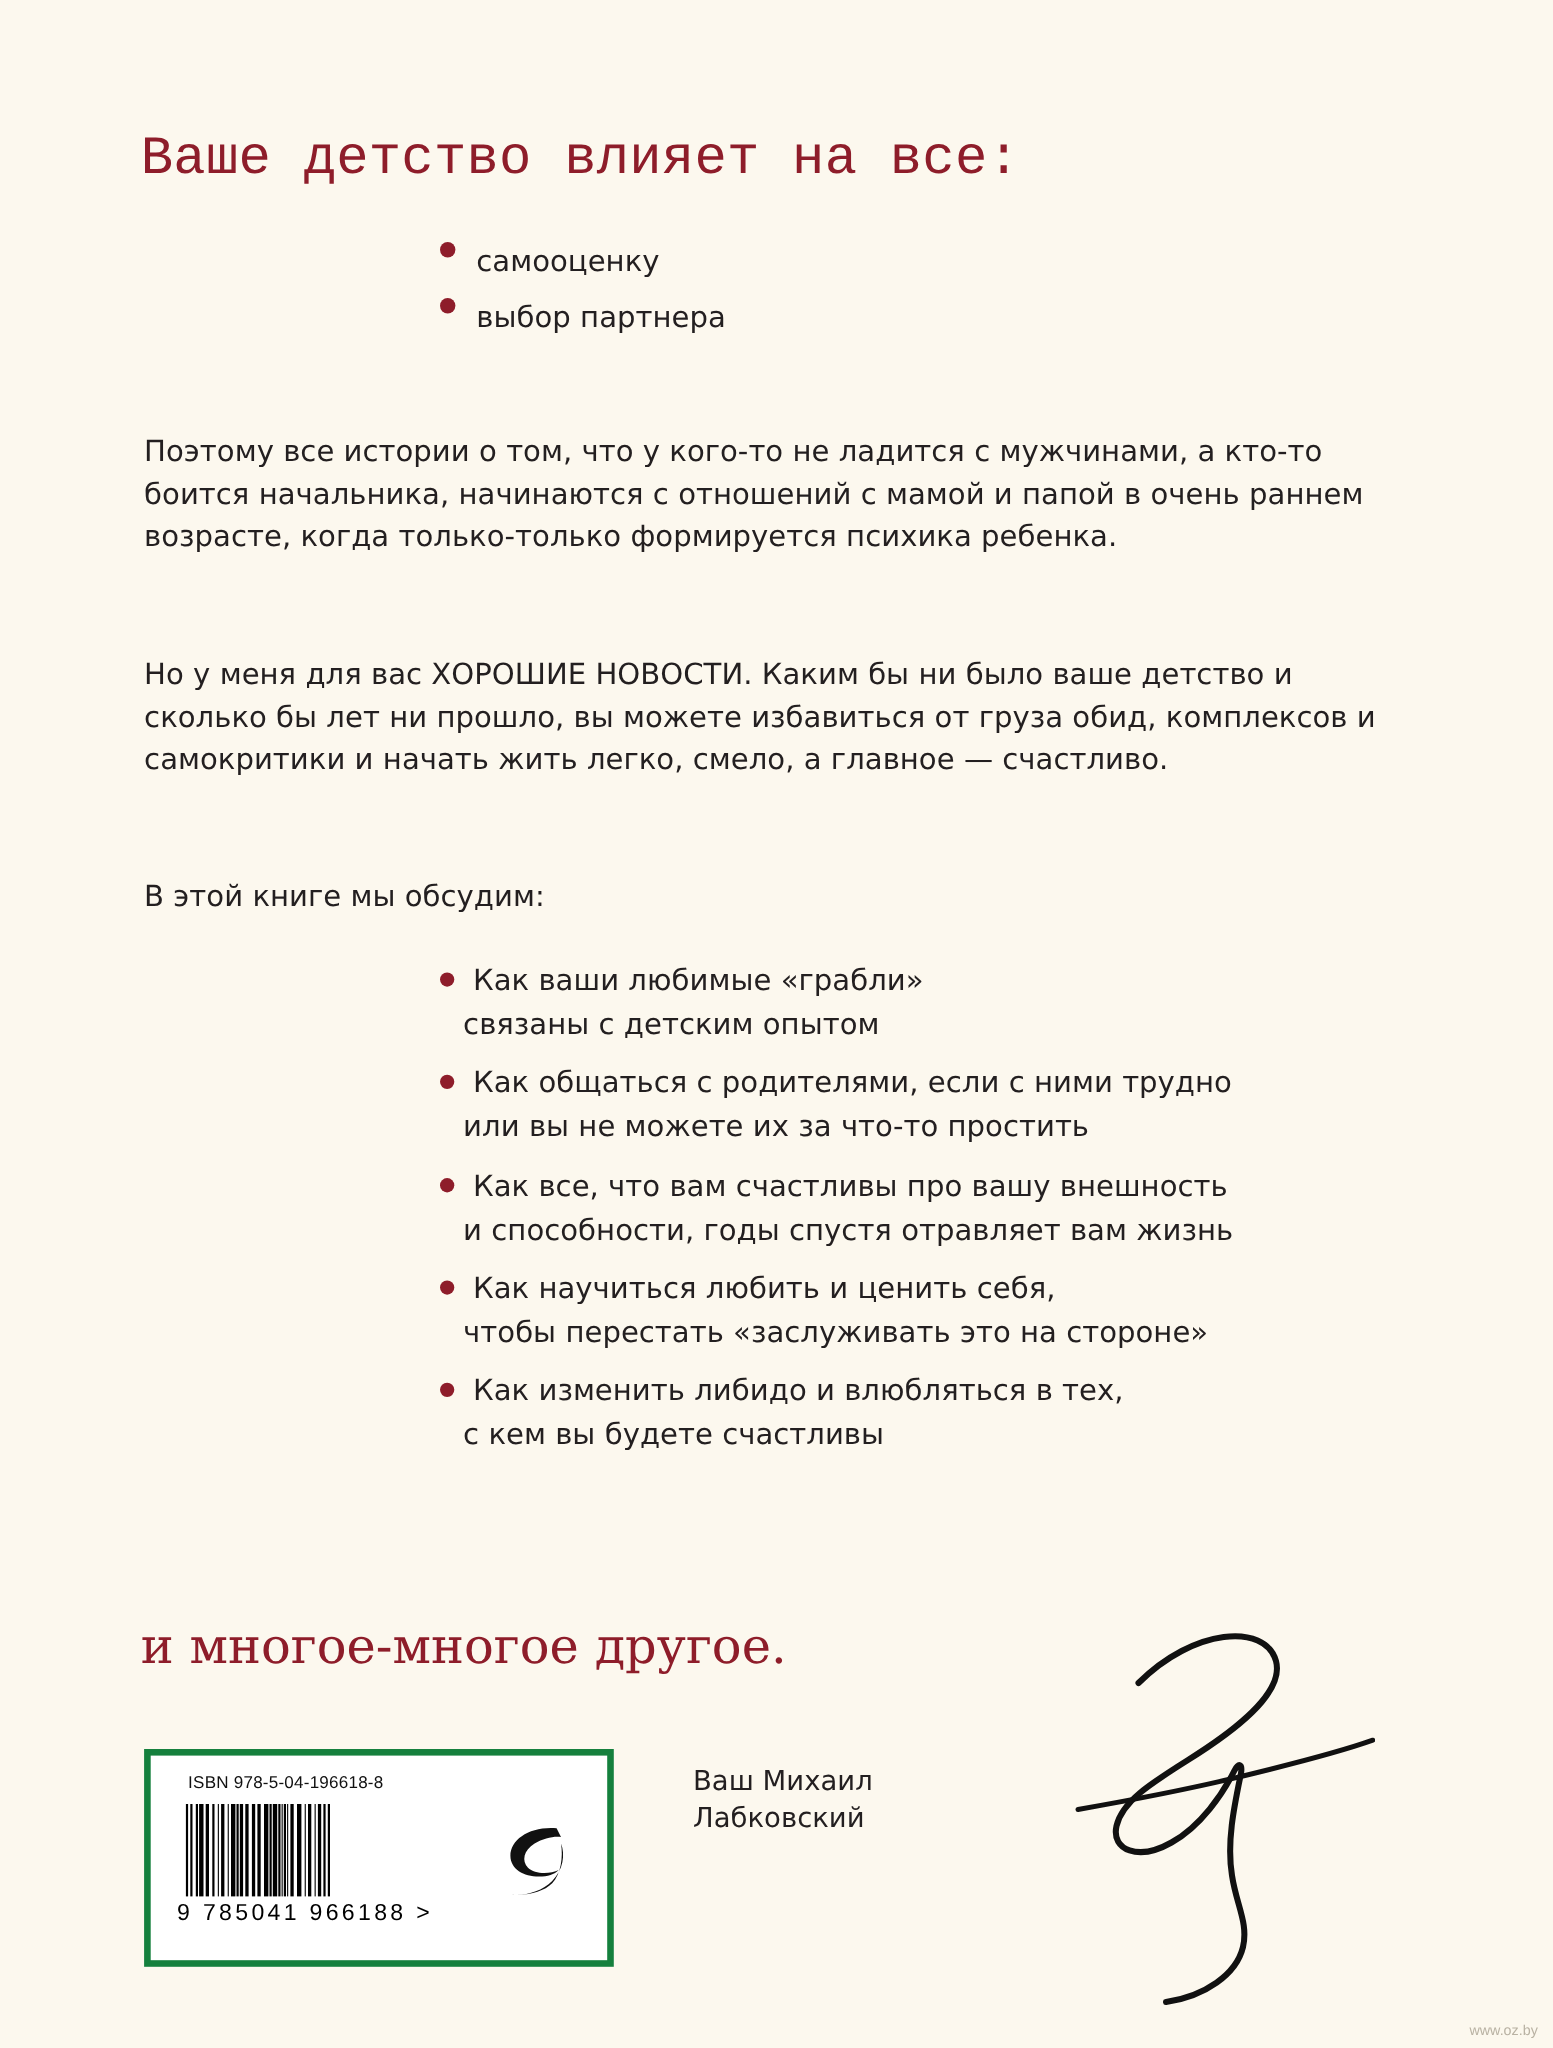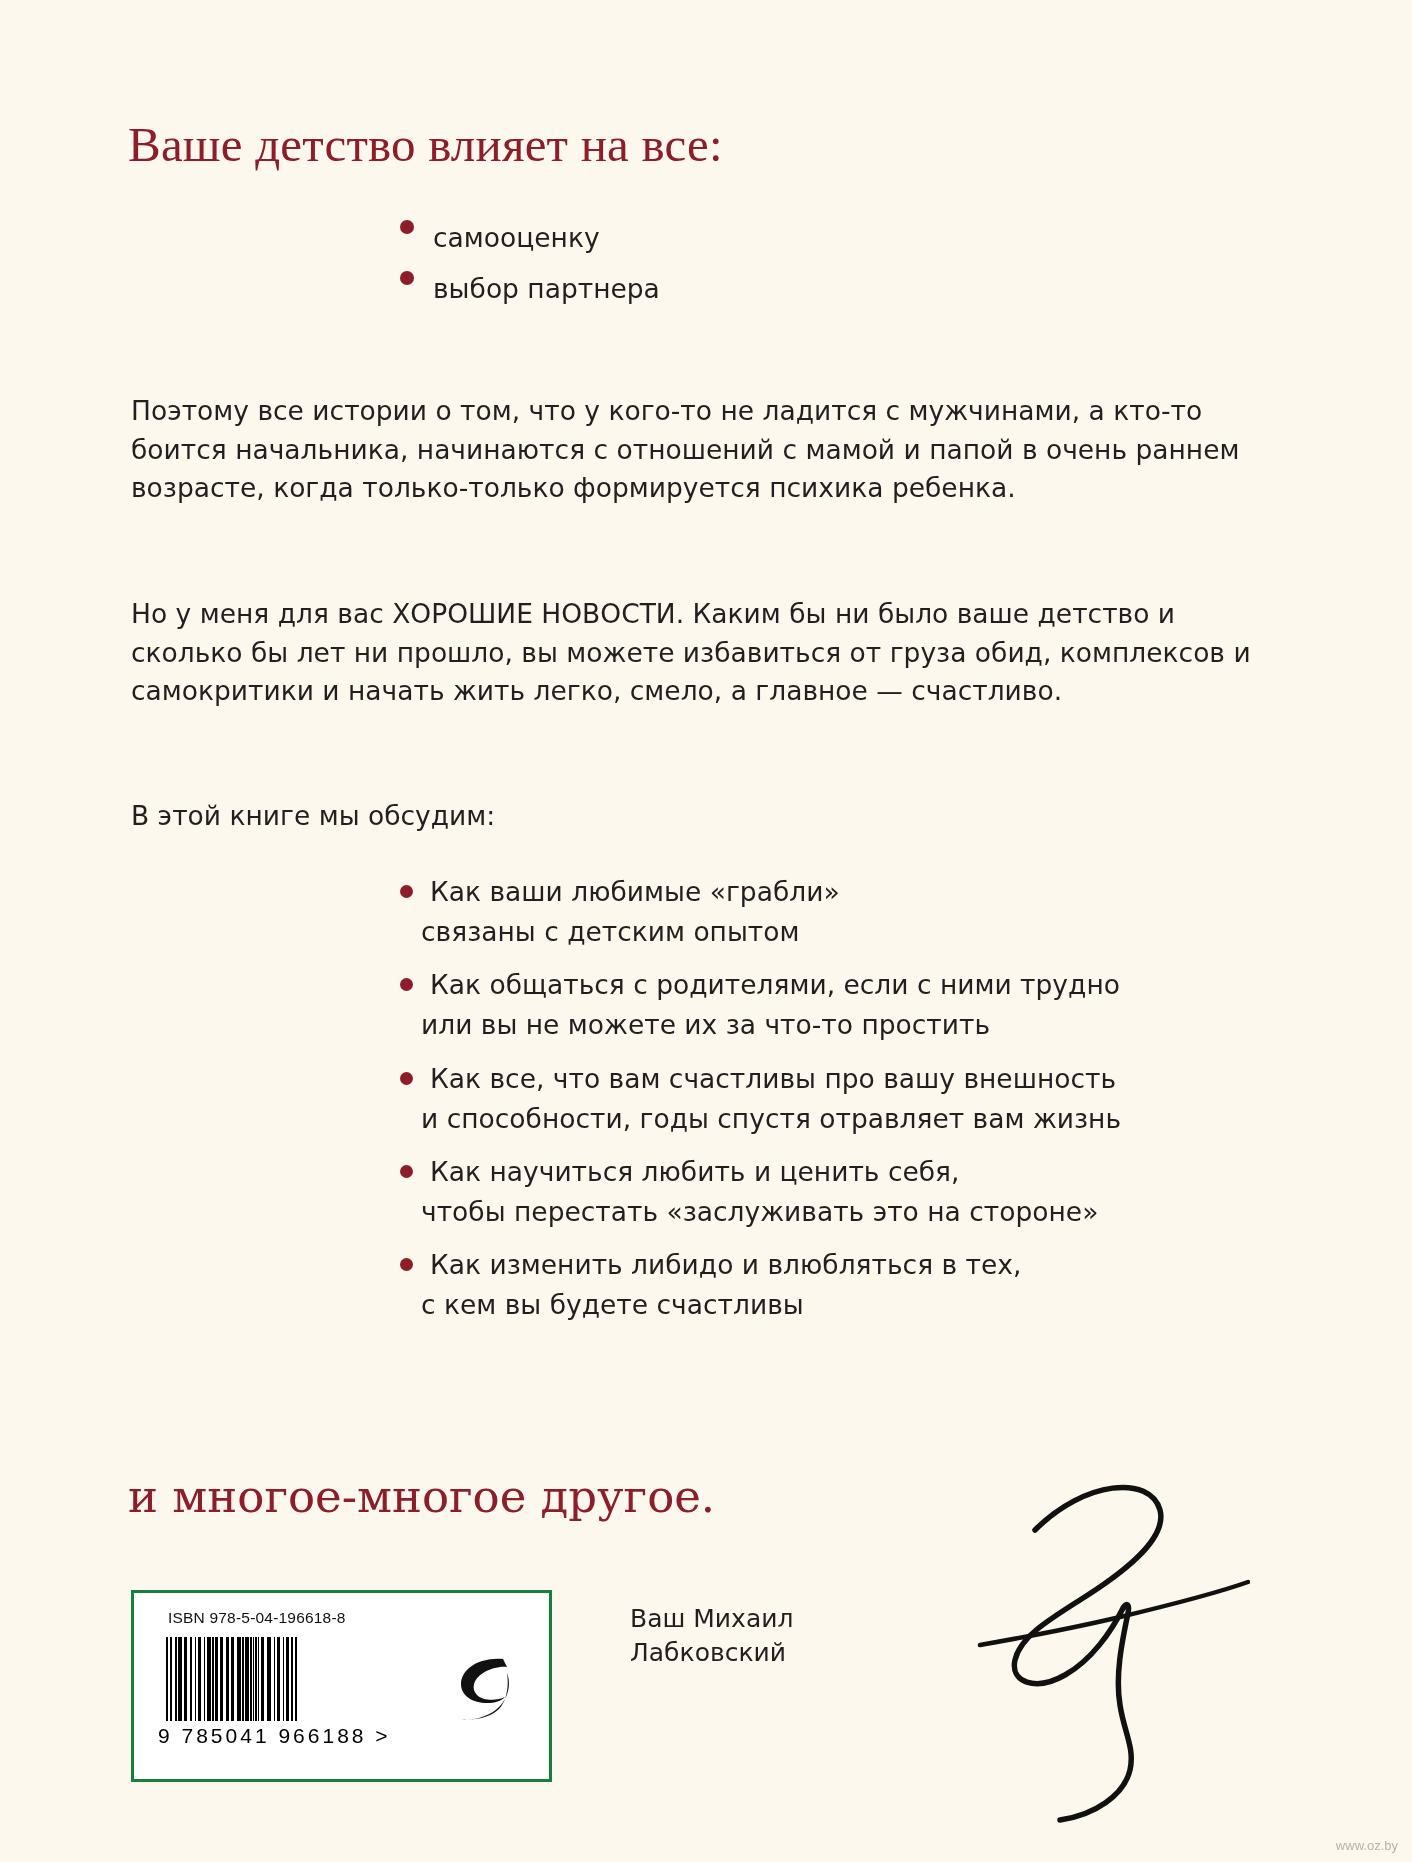--- a/index.html
+++ b/index.html
@@ -20,21 +20,21 @@
     inset: 0;
     background: #fcf8ee;
     padding: 0;
   }
 
   .title {
     position: absolute;
     left: 128px;
     top: 118px;
     width: 1100px;
-    font-family: Liberation Serif, serif;
+    font-family: Liberation Mono, monospace;
     font-size: 49px;
     font-weight: 400;
     color: #8e1d2a;
     letter-spacing: 0.2px;
     line-height: 1.1;
   }
 
   .top-list {
     position: absolute;
     left: 400px;
@@ -128,21 +128,21 @@
     text-align: left;
   }
 
   .barcode-box {
     position: absolute;
     left: 131px;
     top: 1590px;
     width: 415px;
     height: 186px;
     background: #ffffff;
-    border: 3px solid #15803d;
+    border: 6px solid #15803d;
   }
   .isbn-text {
     position: absolute;
     left: 34px;
     top: 16px;
     font-size: 15.5px;
     letter-spacing: 0.2px;
     color: #111;
     font-family: "Liberation Sans", sans-serif;
   }

